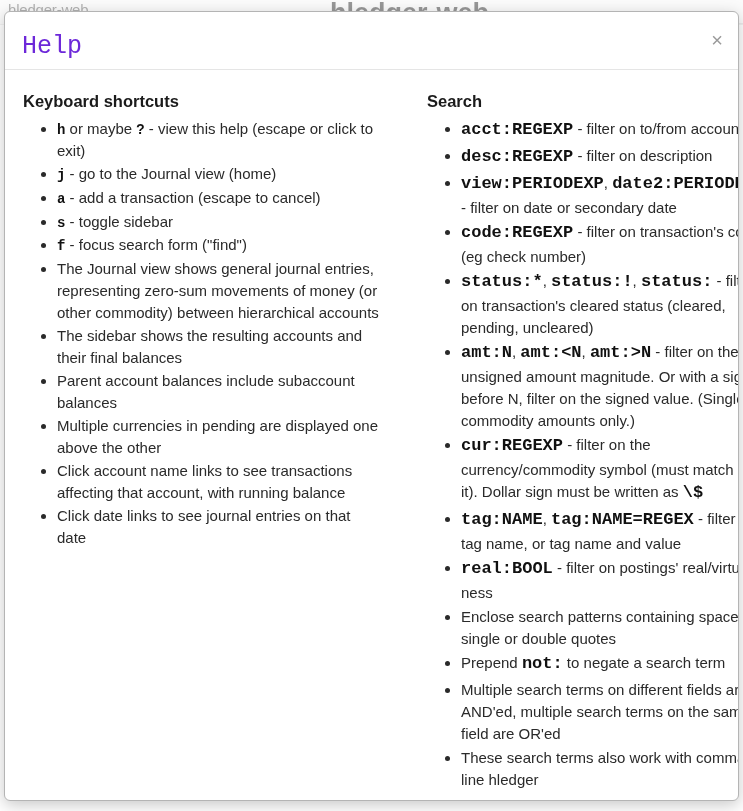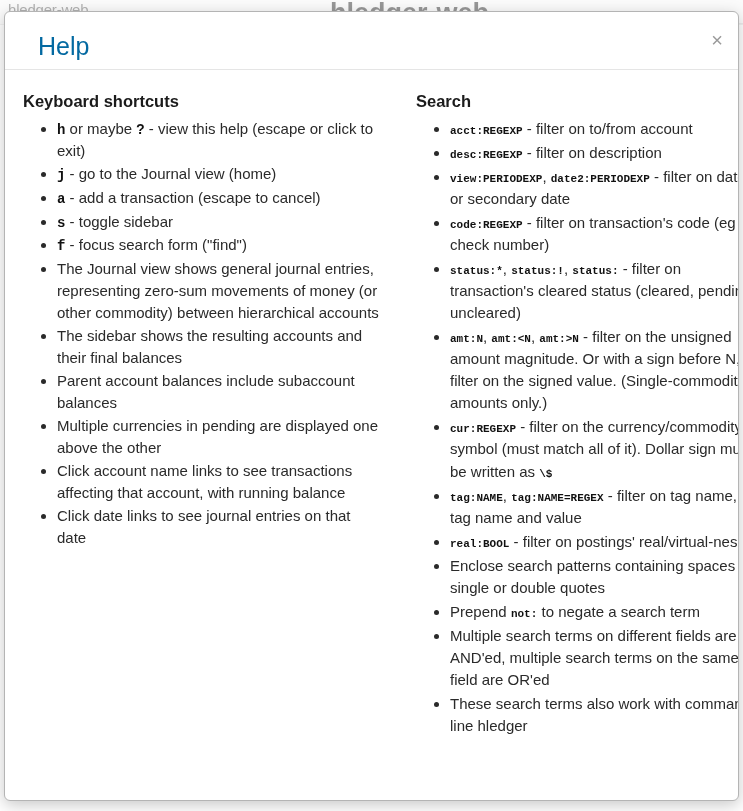--- a/index.html
+++ b/index.html
@@ -77,45 +77,46 @@
     overflow: hidden;
   }
   #modal-header {
     position: relative;
     height: 58px;
     border-bottom: 1px solid #e5e5e5;
     box-sizing: border-box;
   }
   #modal-title {
     position: absolute;
-    left: 33px;
+    left: 17px;
     top: 22px;
     font-size: 25px;
-    color: #0369a1;
+    color: #6d28d9;
     line-height: 1;
+    font-family: Liberation Mono, monospace;
   }
   #modal-close {
     position: absolute;
     right: 15px;
     top: 18px;
     font-size: 20px;
     color: #9a9a9a;
     cursor: pointer;
     line-height: 1;
     background: none;
     border: none;
     padding: 0;
     font-family: "Liberation Sans", sans-serif;
   }
   #modal-body {
     position: relative;
     padding: 18px 8px 0 18px;
     box-sizing: border-box;
     display: flex;
-    gap: 1px;
+    gap: 12px;
   }
   .col-left {
     width: 360px;
     flex: 0 0 360px;
   }
   .col-right {
     width: 345px;
     flex: 0 0 345px;
     margin-left: 32px;
   }
@@ -143,21 +144,21 @@
   ul.helplist.search li {
     margin-bottom: 2px;
   }
   code, .mono {
     font-family: "Liberation Mono", monospace;
     font-size: 14px;
     font-weight: bold;
     color: #111;
   }
   ul.helplist.search li code {
-    font-size: 11px;
+    font-size: 17px;
     text-align: center;
   }
 </style>
 </head>
 <body>
 
 <div id="page-behind">
   <div id="behind-nav">
     <span id="behind-brand">hledger-web</span>
   </div>

